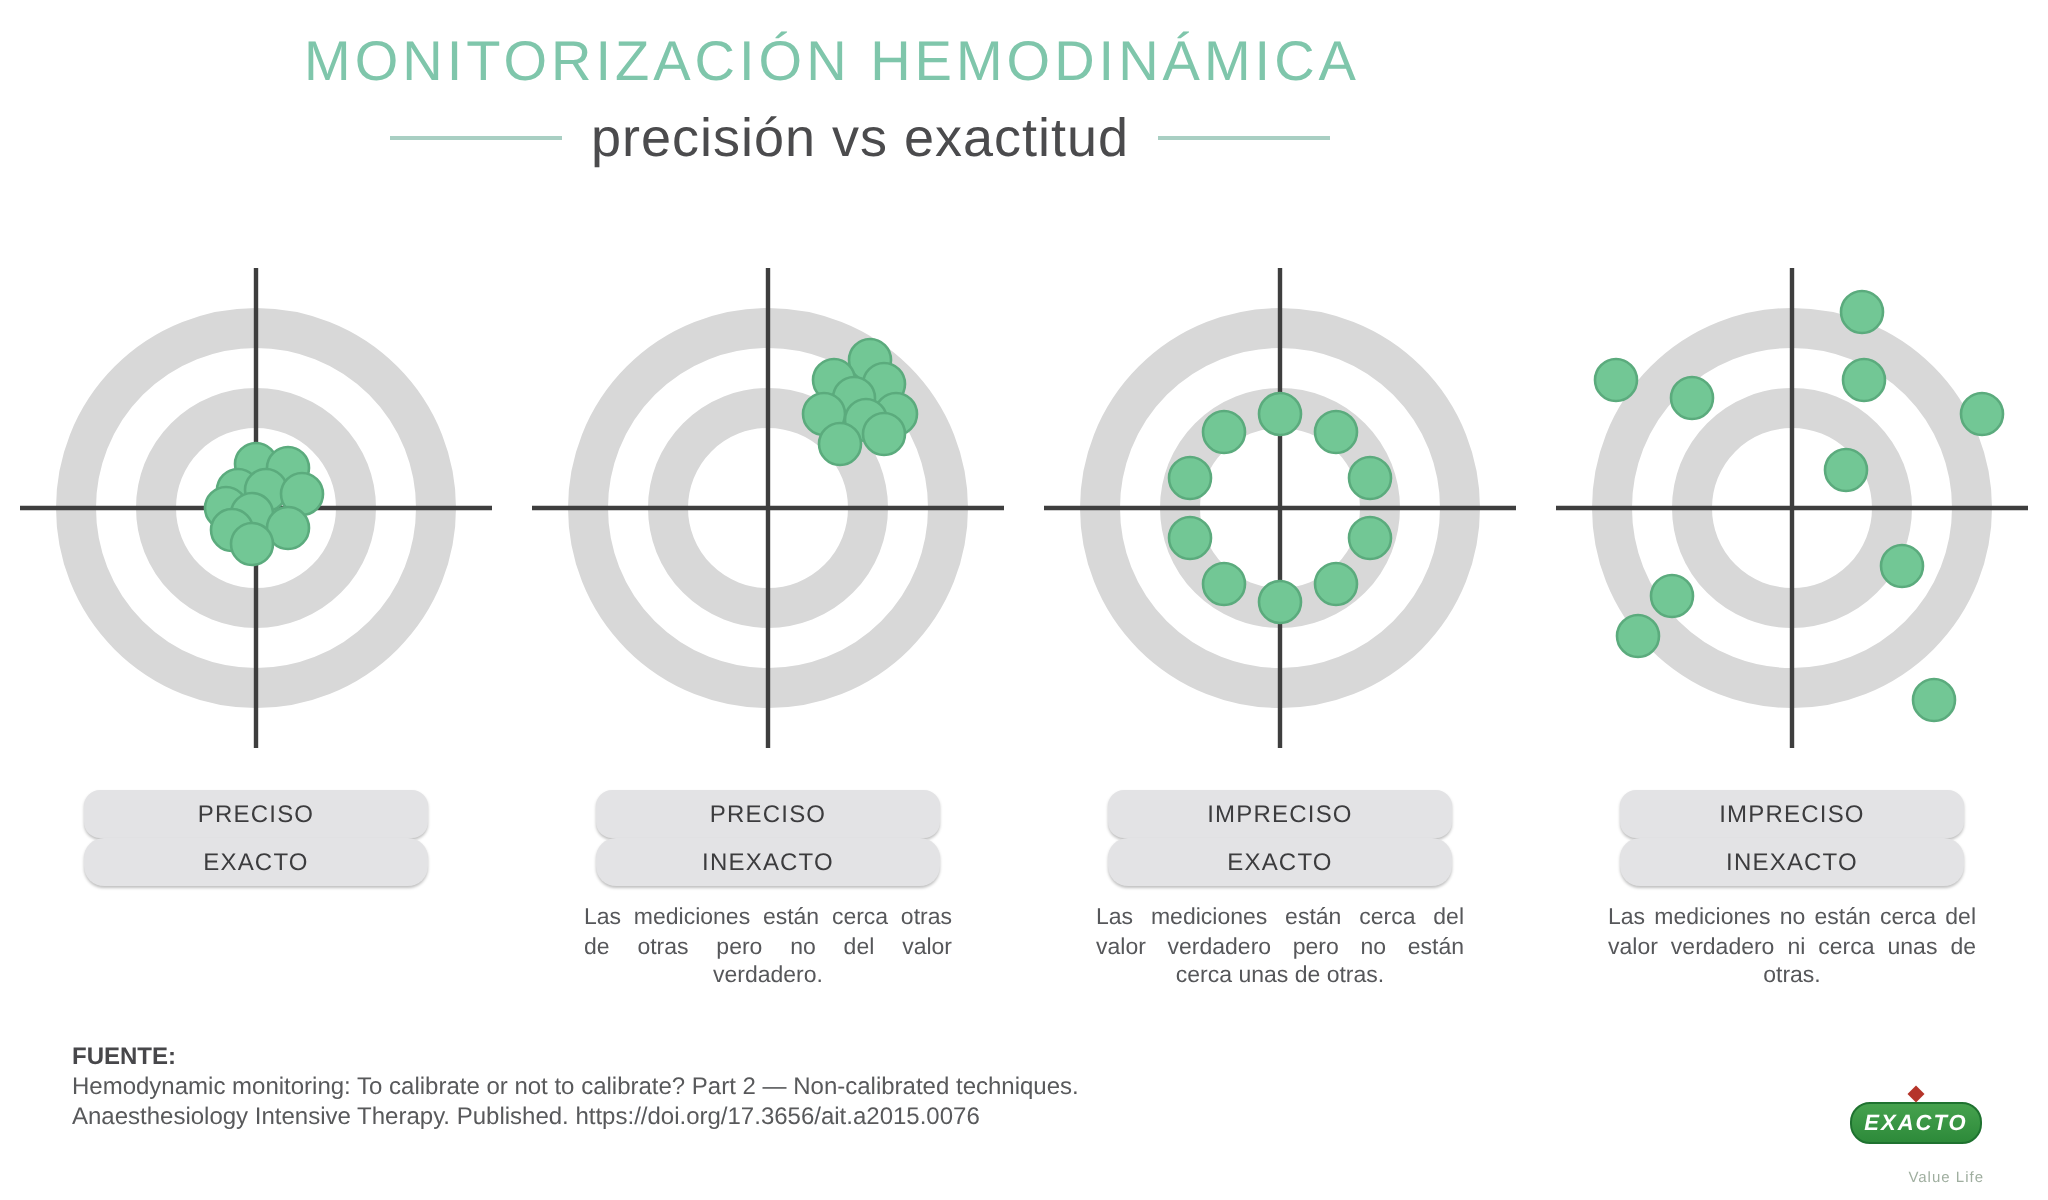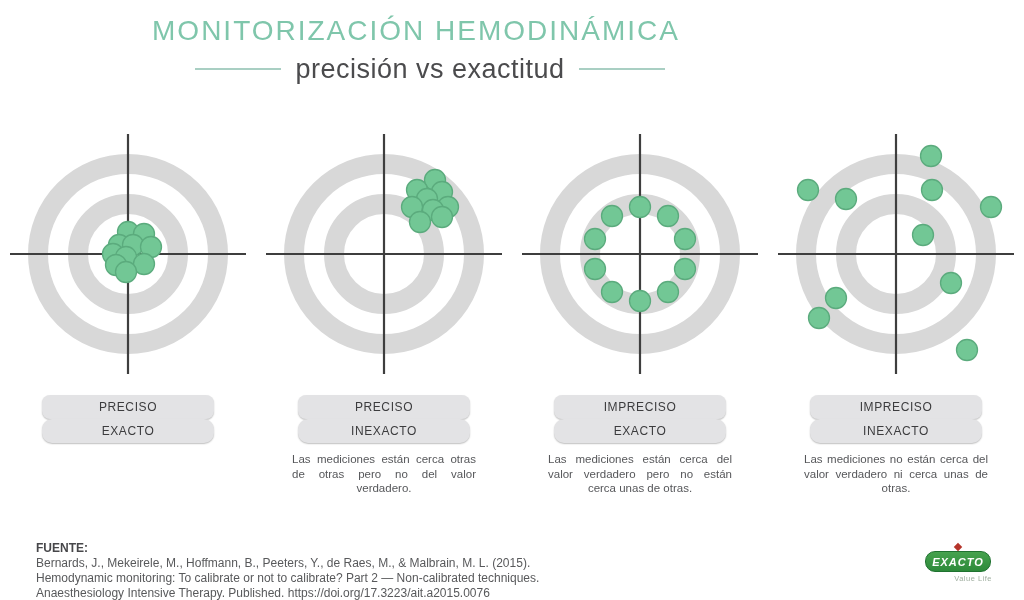--- a/index.html
+++ b/index.html
@@ -37,40 +37,40 @@
     font-size:12px;letter-spacing:0.6px;color:#3c3c3e;
   }
   .pill.first{margin-top:15px;}
   .pill + .pill{border-radius:10px;}
   .desc{
     width:184px;margin:9px 0 0 0;
     font-size:11.5px;line-height:14.5px;color:#56575a;
     text-align:justify;text-align-last:center;
   }
   
-  .footer{position:absolute;left:36px;top:541px;}
+  .footer{position:absolute;left:36px;top:521px;}
   .source-label{font-size:12px;font-weight:700;color:#47474a;line-height:15px;margin:0;}
   .cite{font-size:12px;color:#58595b;line-height:15px;margin:0;}
   
   .logo{position:absolute;left:922px;top:544px;width:72px;text-align:center;}
   .logo-diamond{
     width:6px;height:6px;background:#b5342a;margin:0 auto 1px auto;
     transform:rotate(45deg);
   }
   .logo-pill{
     width:64px;height:19px;margin:0 auto;border-radius:10px;
     background:linear-gradient(#46a24e,#2d8a3a);
     border:1px solid #1f7230;
     display:flex;align-items:center;justify-content:center;
   }
   .logo-text{
     color:#ffffff;font-weight:700;font-style:italic;font-size:11px;letter-spacing:1px;
   }
   .logo-tagline{
-    font-size:7.5px;color:#9fae9f;text-align:right;margin-top:2px;padding-right:2px;
+    font-size:7.5px;color:#9fae9f;text-align:right;margin-top:12px;padding-right:2px;
     letter-spacing:0.5px;
   }
 </style>
 </head>
 <body>
 
 <div class="header">
   <h1 class="title">MONITORIZACIÓN HEMODINÁMICA</h1>
   <div class="subtitle-row">
     <div class="subtitle-line"></div>
@@ -164,23 +164,22 @@
       </svg>
     <div class="pill first">IMPRECISO</div>
     <div class="pill">INEXACTO</div>
     <p class="desc">Las mediciones no están cerca del valor verdadero ni cerca unas de otras.</p>
   </div>
 
 </div>
 
 <div class="footer">
   <p class="source-label">FUENTE:</p>
-  <p class="cite">Bernards, J., Mekeirele, M., Hoffmann, B., Peeters, Y., de Raes, M., &amp; Malbrain, M. L. (2015).</p>
   <p class="cite">Hemodynamic monitoring: To calibrate or not to calibrate? Part 2 — Non-calibrated techniques.</p>
-  <p class="cite">Anaesthesiology Intensive Therapy. Published. https://doi.org/17.3223/ait.a2015.0076</p>
+  <p class="cite">Anaesthesiology Intensive Therapy. Published. https://doi.org/17.3656/ait.a2015.0076</p>
 </div>
 
 <div class="logo">
   <div class="logo-diamond"></div>
   <div class="logo-pill">
     <span class="logo-text">EXACTO</span>
   </div>
   <div class="logo-tagline">Value Life</div>
 </div>
 

